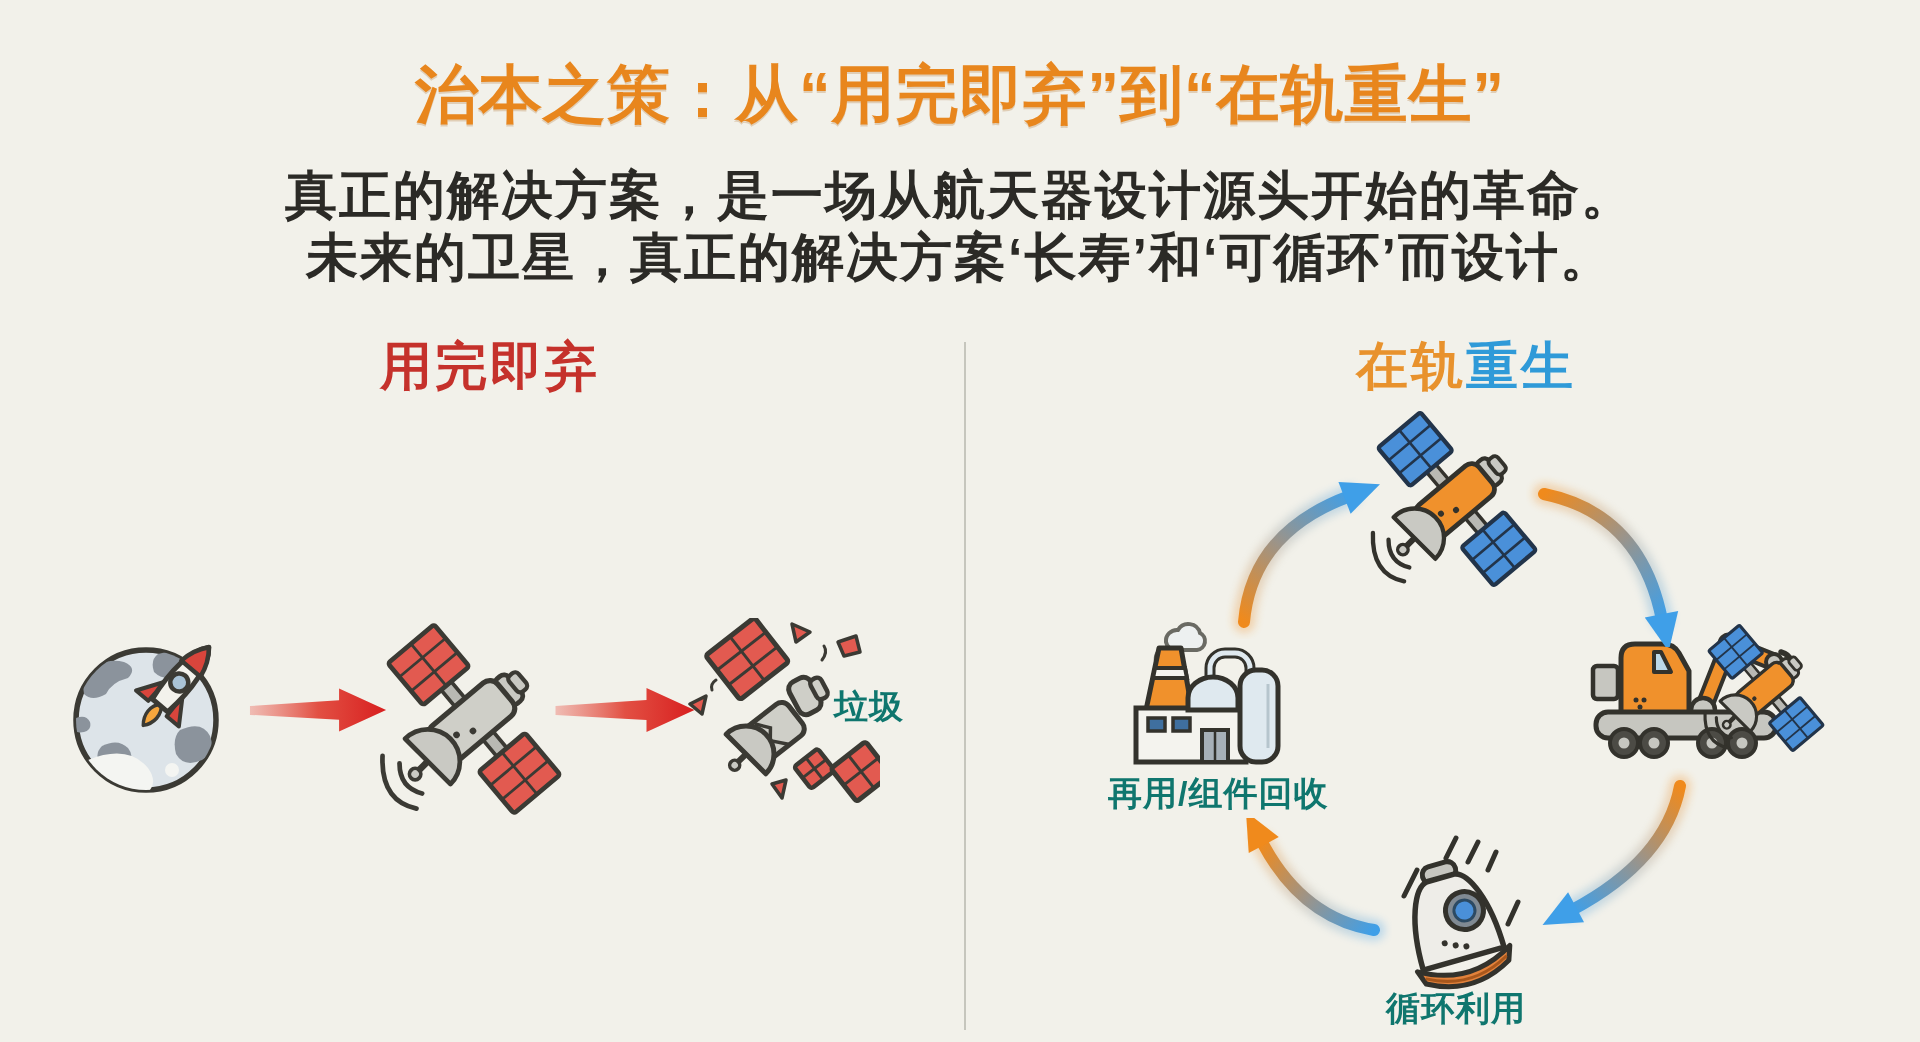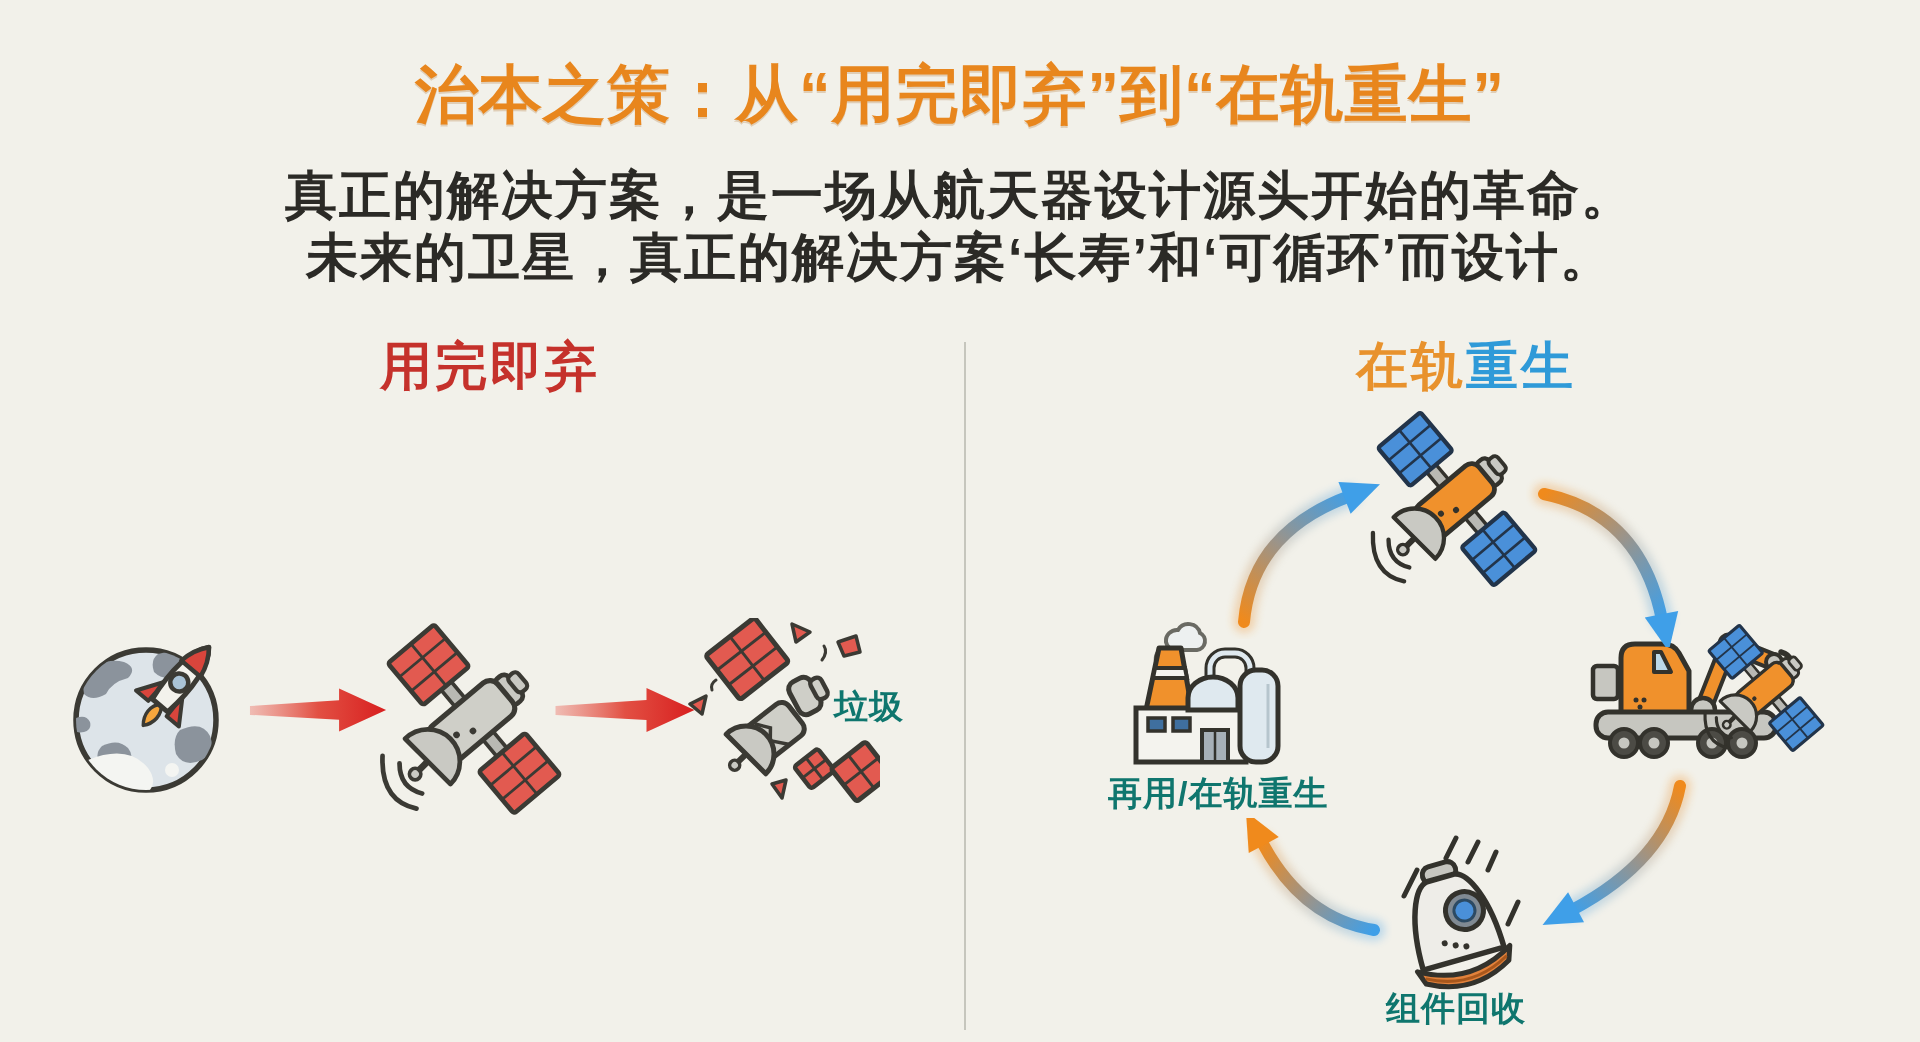--- a/index.html
+++ b/index.html
@@ -366,16 +366,16 @@
           <feGaussianBlur stdDeviation="4"></feGaussianBlur>
         </filter>
     </defs>
     <path d="M134,112 Q62,100 22,24" stroke="url(#gD)" stroke-width="22" fill="none" stroke-linecap="round" opacity="0.3" filter="url(#fD)"></path>
     <path d="M134,112 Q62,100 22,24" stroke="url(#gD)" stroke-width="12" fill="none" stroke-linecap="round"></path>
     <g transform="translate(20,20) rotate(-118)">
         <polygon points="-8,-17 30,0 -8,17" fill="#f08a1c"></polygon>
       </g>
   </svg>
 
-  <div class="label lbl-factory">再用/在轨重生</div>
-  <div class="label lbl-capsule">组件回收</div>
+  <div class="label lbl-factory">再用/组件回收</div>
+  <div class="label lbl-capsule">循环利用</div>
 
 </div>
 
 </body></html>

